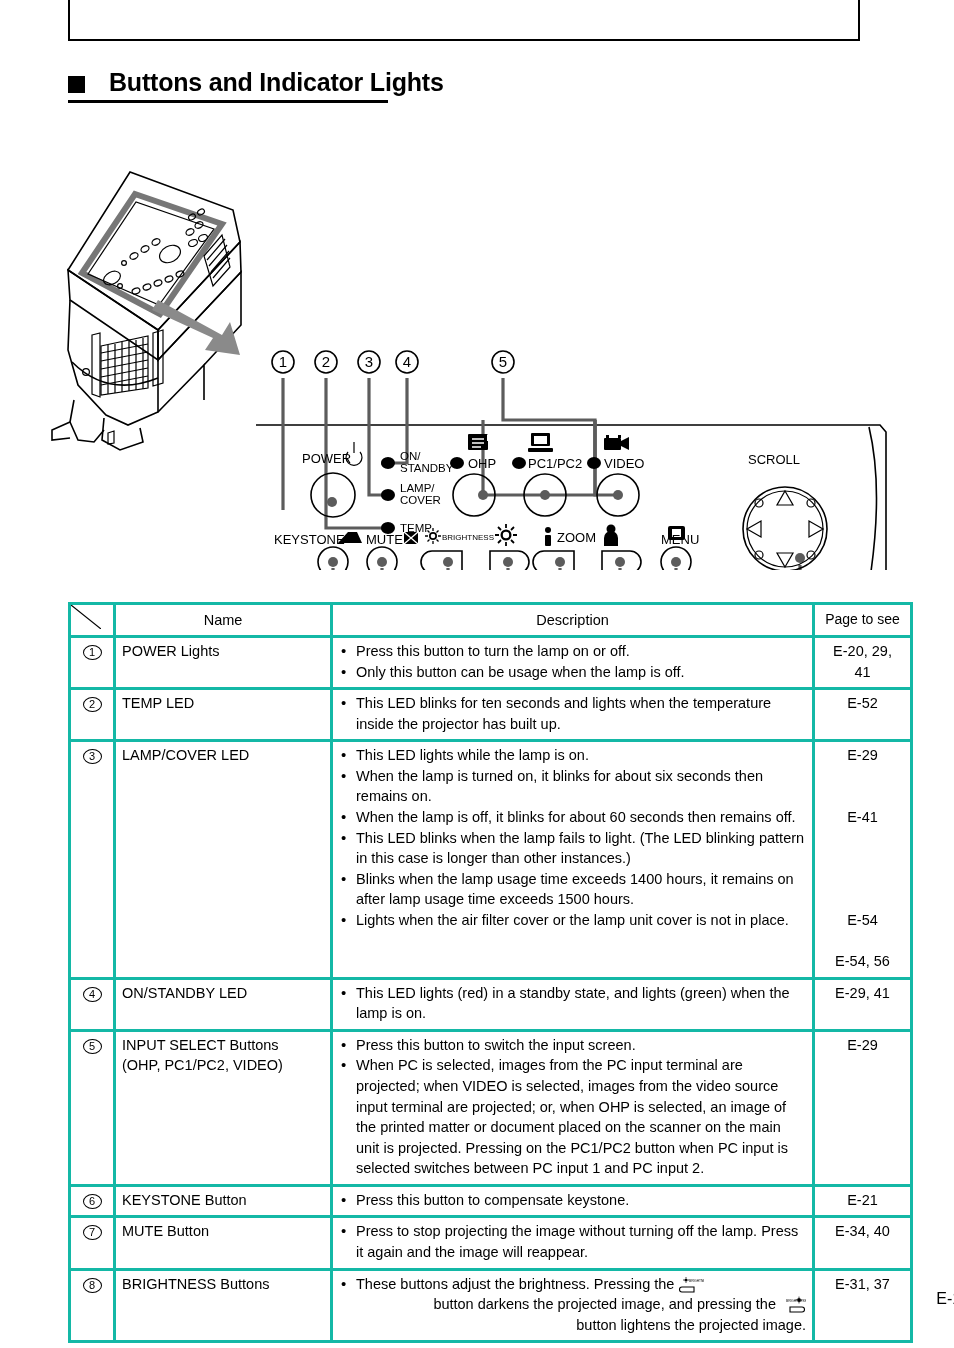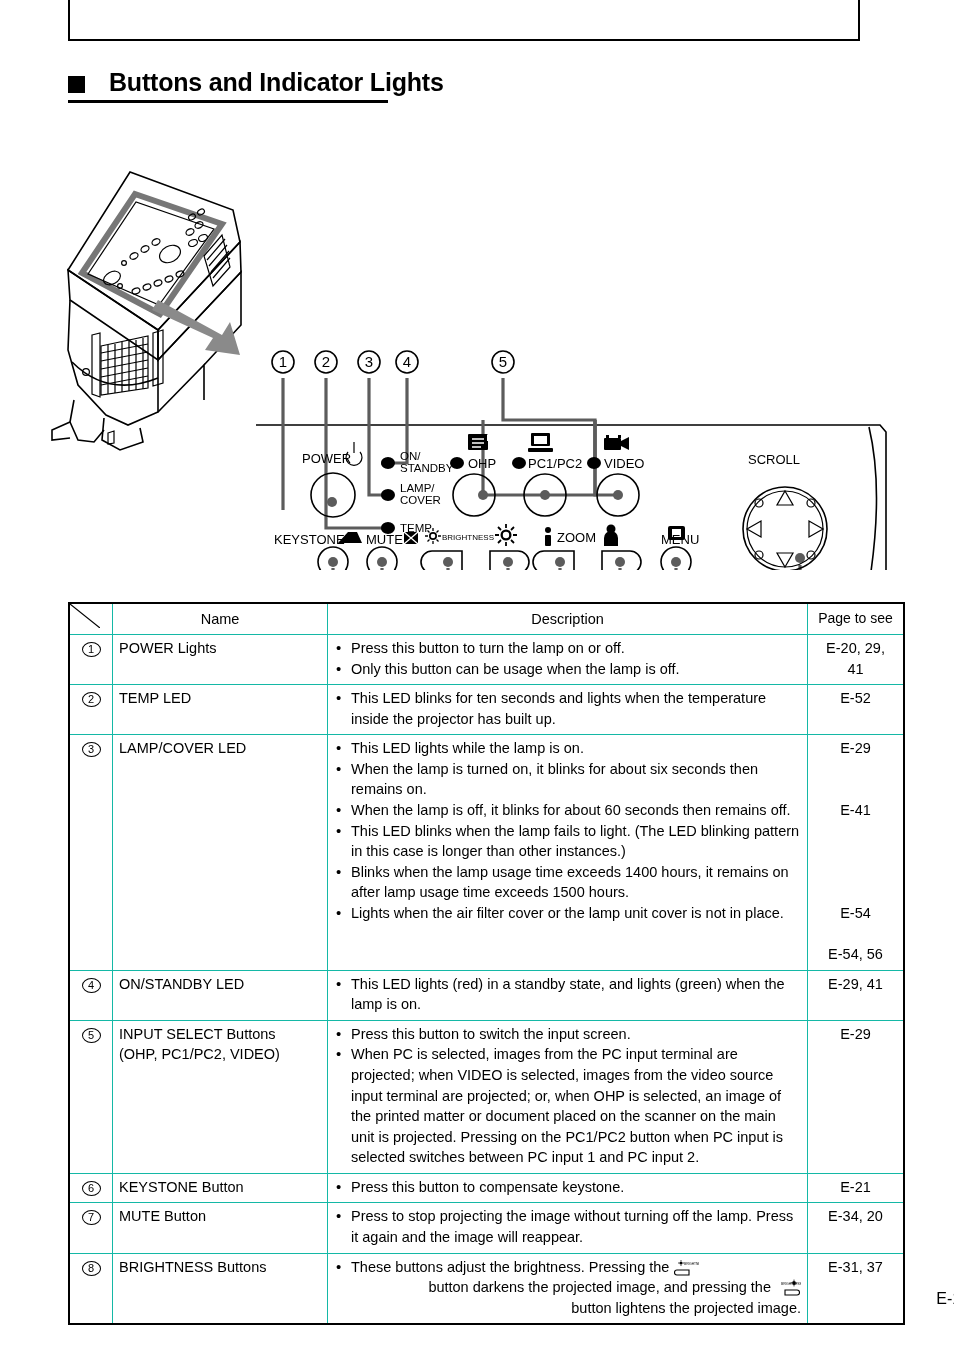--- a/index.html
+++ b/index.html
@@ -64,21 +64,21 @@
   
   #spec-table {
     position: absolute;
     left: 68px; top: 602px;
     width: 784px;
     border-collapse: collapse;
     table-layout: fixed;
     font-size: 14.5px;
   }
   #spec-table td, #spec-table th {
-    border: 1px solid #14b8a6;
+    border: 3px solid #14b8a6;
     vertical-align: top;
     padding: 3px 6px 5px 6px;
     line-height: 1.42;
     font-weight: normal;
   }
   #spec-table thead td {
     text-align: center;
     padding-top: 4px;
     padding-bottom: 4px;
     height: 22px;
@@ -559,21 +559,21 @@
 
     <tr>
       <td class="col-num"><span class="circnum">7</span></td>
       <td class="col-name">MUTE Button</td>
       <td class="col-desc">
         <ul class="bul">
           <li>Press to stop projecting the image without turning off the lamp. Press it again and the image will reappear.</li>
         </ul>
       </td>
       <td class="col-page">
-        <span class="pg-line">E-34, 20</span>
+        <span class="pg-line">E-34, 40</span>
       </td>
     </tr>
 
     <tr>
       <td class="col-num"><span class="circnum">8</span></td>
       <td class="col-name">BRIGHTNESS Buttons</td>
       <td class="col-desc">
         <ul class="bul">
           <li><span>These buttons adjust the brightness. Pressing the</span>
             <span class="mini-btn">

